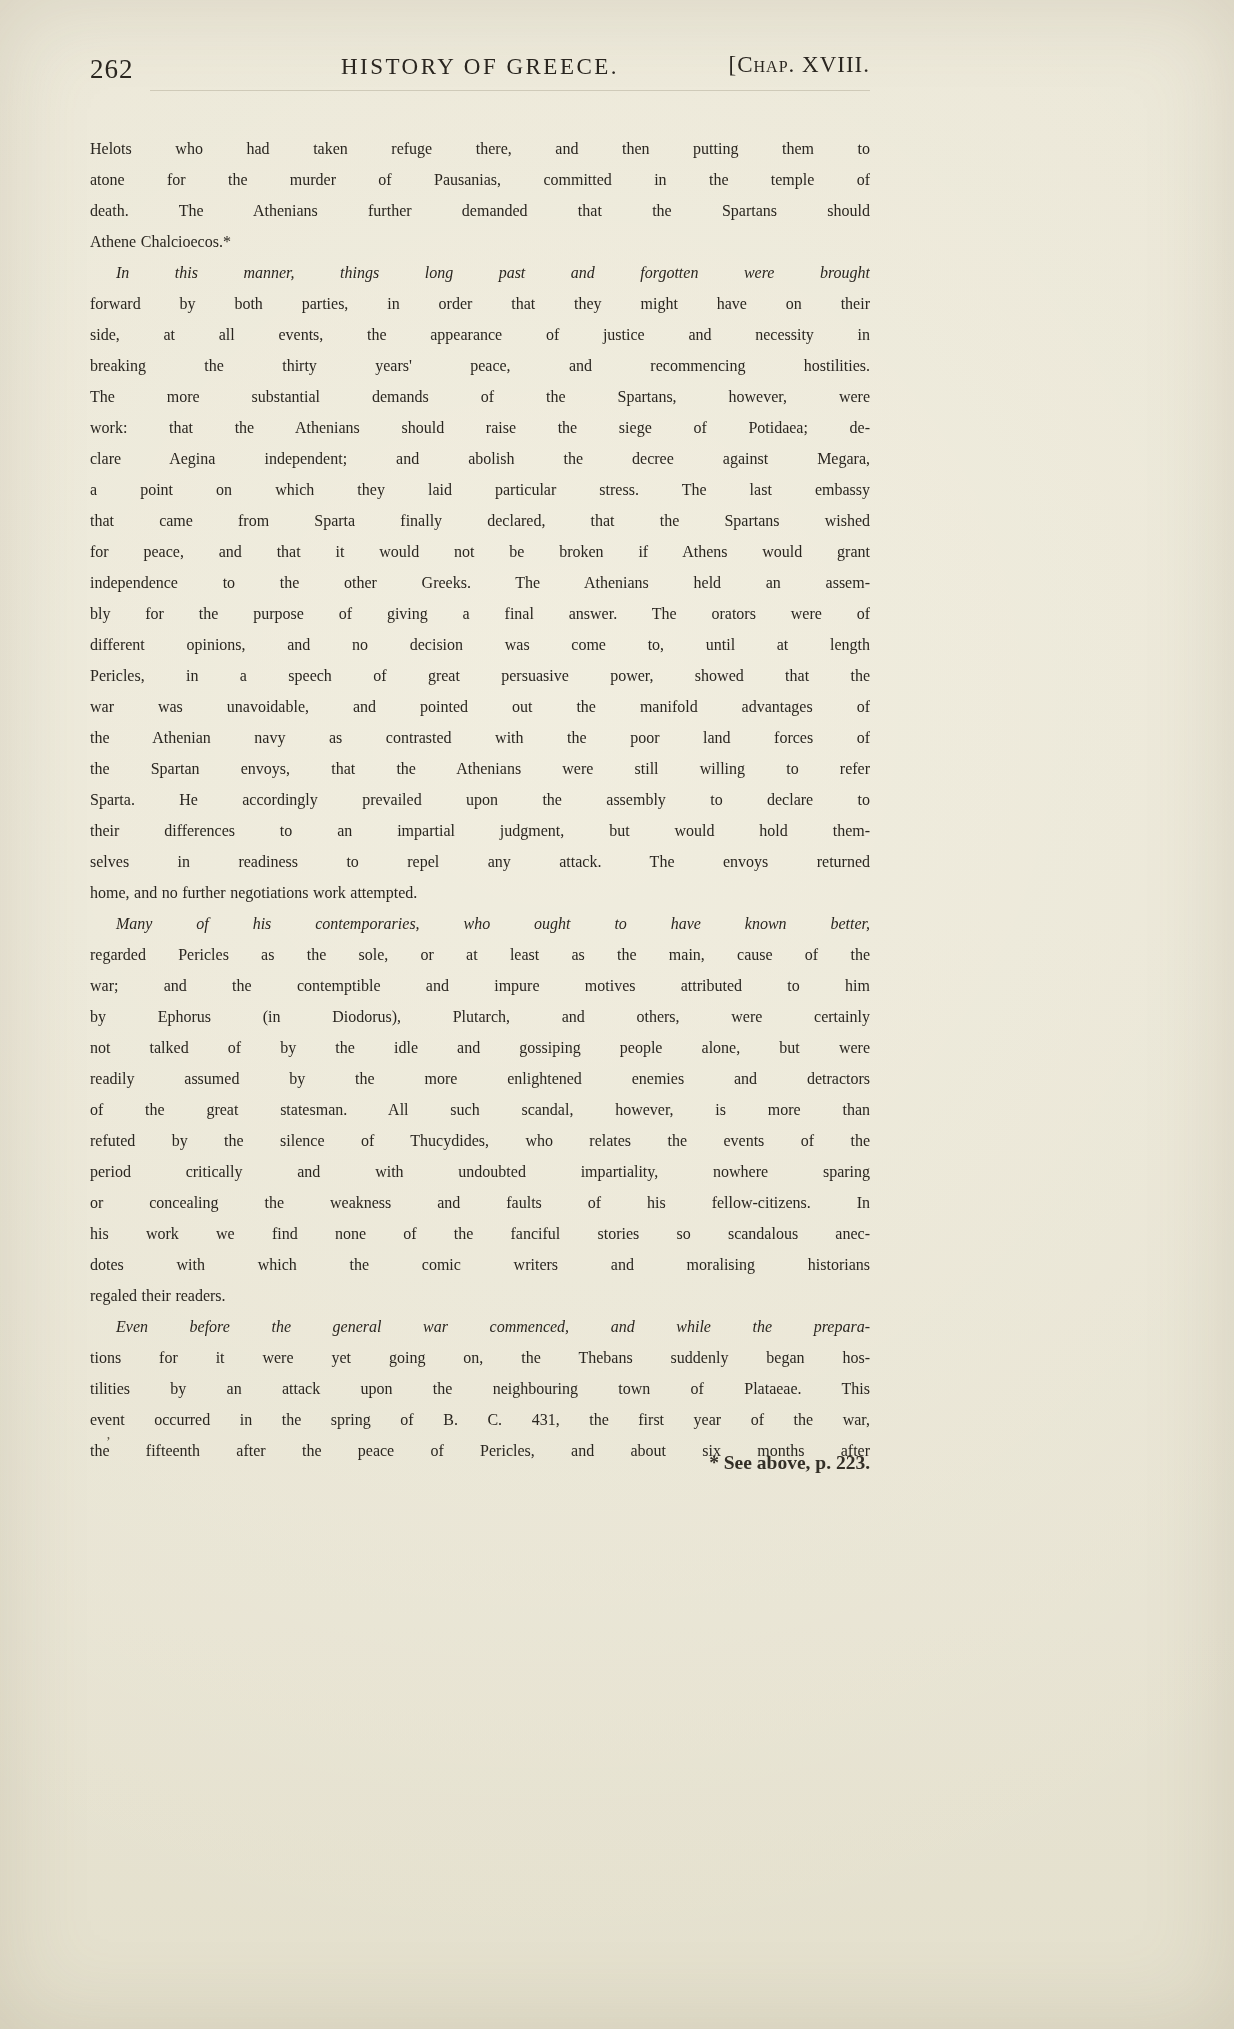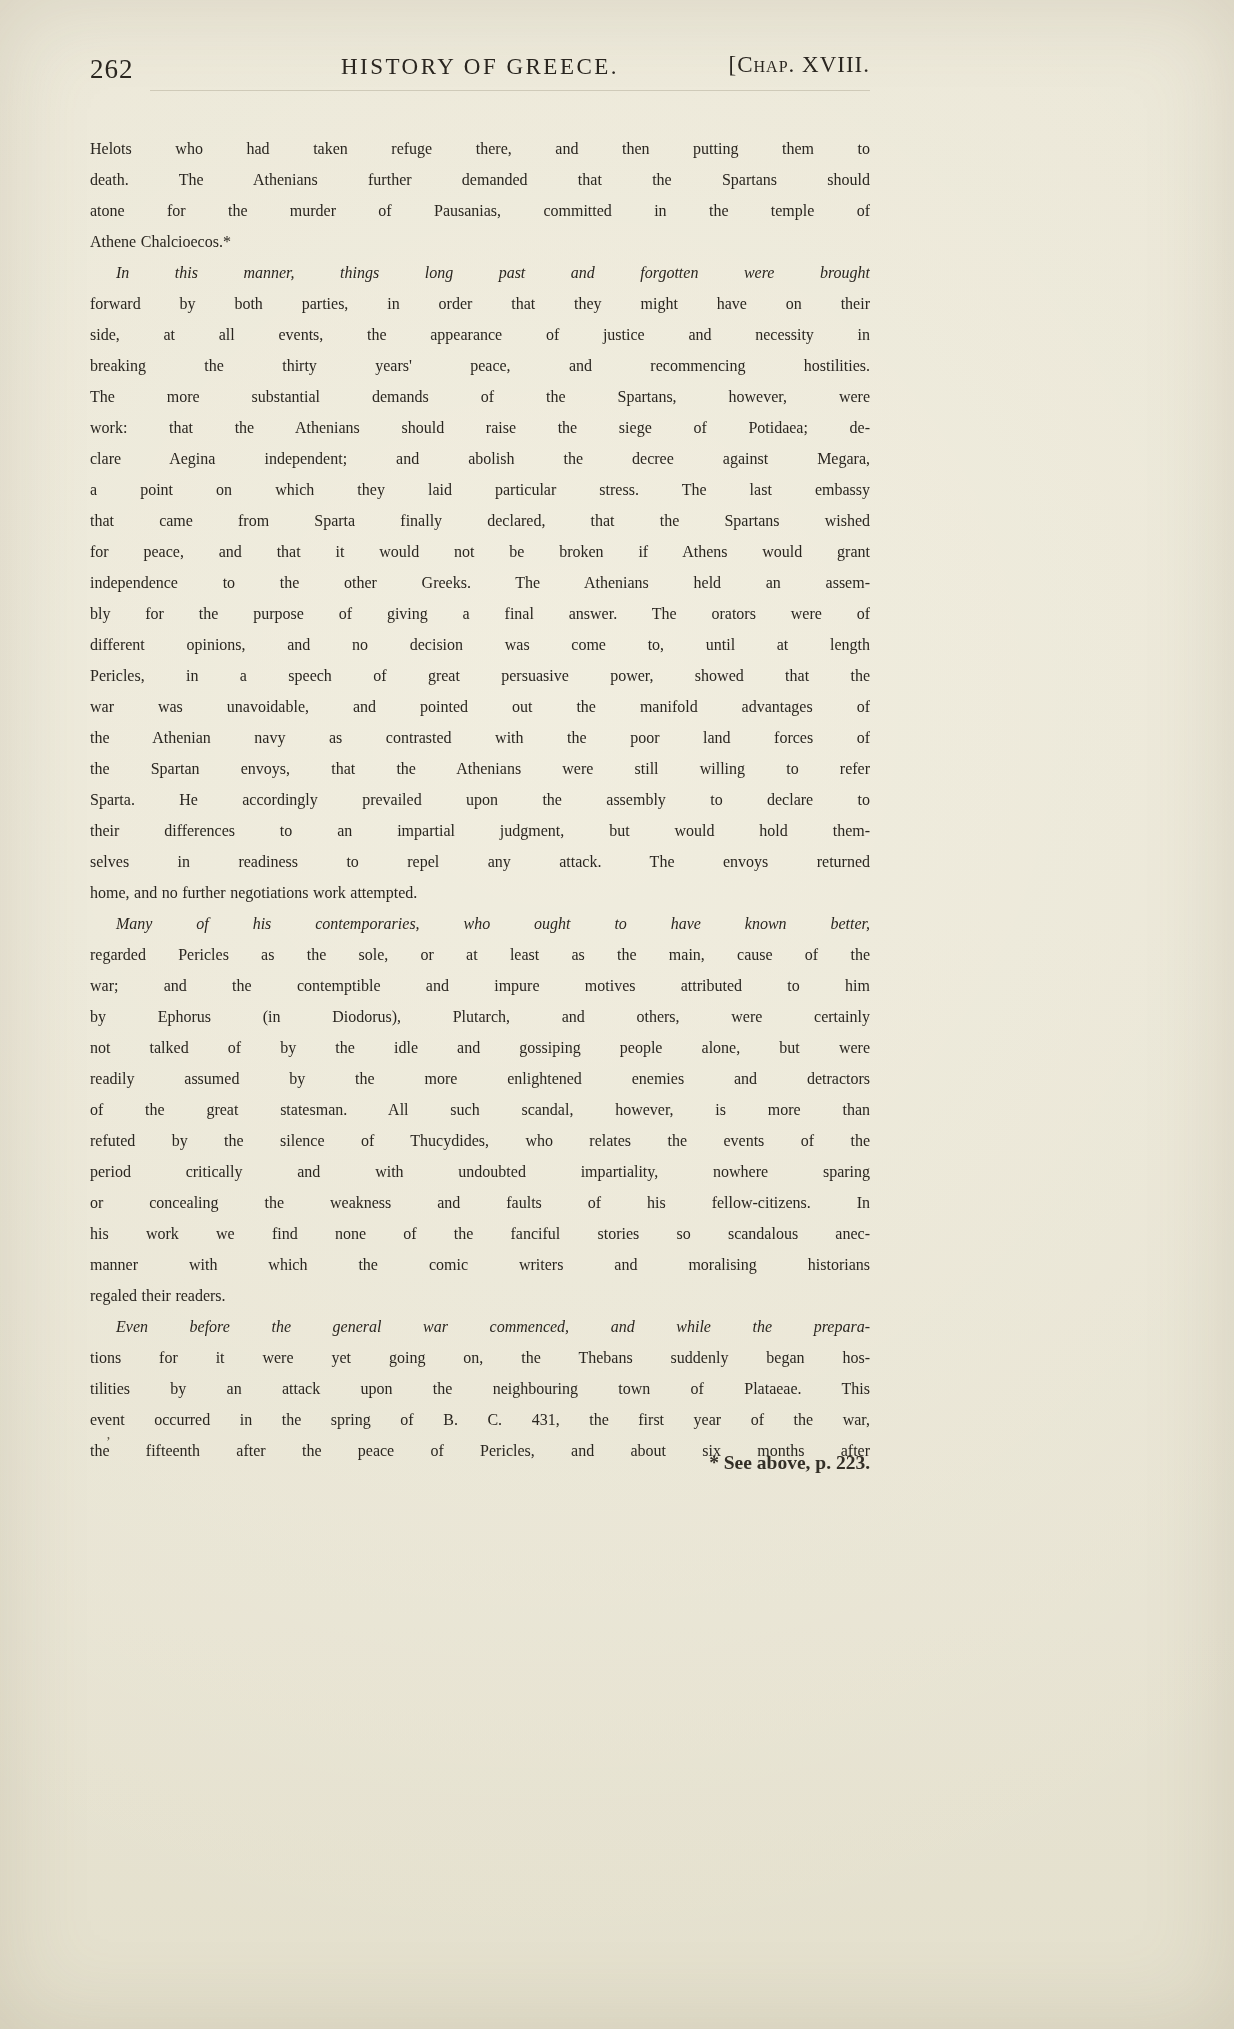--- a/index.html
+++ b/index.html
@@ -114,22 +114,22 @@
     <span class="page-number">262</span>
     <span class="header-title">HISTORY OF GREECE.</span>
     <span class="header-chapter">[Chap. XVIII.</span>
   </div>
 
   <div class="header-rule"></div>
 
   <div class="text-block">
       <div class="paragraph">
         <div class="line">Helots who had taken refuge there, and then putting them to</div>
+        <div class="line">atone for the murder of Pausanias, committed in the temple of</div>
         <div class="line">death.  The Athenians further demanded that the Spartans should</div>
-        <div class="line">atone for the murder of Pausanias, committed in the temple of</div>
         <div class="line flush">Athene Chalcioecos.*</div>
       </div>
       <div class="paragraph">
         <div class="line indent">In this manner, things long past and forgotten were brought</div>
         <div class="line">forward by both parties, in order that they might have on their</div>
         <div class="line">side, at all events, the appearance of justice and necessity in</div>
         <div class="line">breaking the thirty years' peace, and recommencing hostilities.</div>
         <div class="line">The more substantial demands of the Spartans, however, were</div>
         <div class="line">work: that the Athenians should raise the siege of Potidaea; de-</div>
         <div class="line">clare Aegina independent; and abolish the decree against Megara,</div>
@@ -153,21 +153,21 @@
         <div class="line">regarded Pericles as the sole, or at least as the main, cause of the</div>
         <div class="line">war; and the contemptible and impure motives attributed to him</div>
         <div class="line">by Ephorus (in Diodorus), Plutarch, and others, were certainly</div>
         <div class="line">not talked of by the idle and gossiping people alone, but were</div>
         <div class="line">readily assumed by the more enlightened enemies and detractors</div>
         <div class="line">of the great statesman.  All such scandal, however, is more than</div>
         <div class="line">refuted by the silence of Thucydides, who relates the events of the</div>
         <div class="line">period critically and with undoubted impartiality, nowhere sparing</div>
         <div class="line">or concealing the weakness and faults of his fellow-citizens.  In</div>
         <div class="line">his work we find none of the fanciful stories so scandalous anec-</div>
-        <div class="line">manner with which the comic writers and moralising historians</div>
+        <div class="line">dotes with which the comic writers and moralising historians</div>
         <div class="line flush">regaled their readers.</div>
       </div>
       <div class="paragraph">
         <div class="line indent">Even before the general war commenced, and while the prepara-</div>
         <div class="line">tions for it were yet going on, the Thebans suddenly began hos-</div>
         <div class="line">tilities by an attack upon the neighbouring town of Plataeae.  This</div>
         <div class="line">event occurred in the spring of B. C. 431, the first year of the war,</div>
         <div class="line">the fifteenth after the peace of Pericles, and about six months after</div>
       </div>
     </div>

